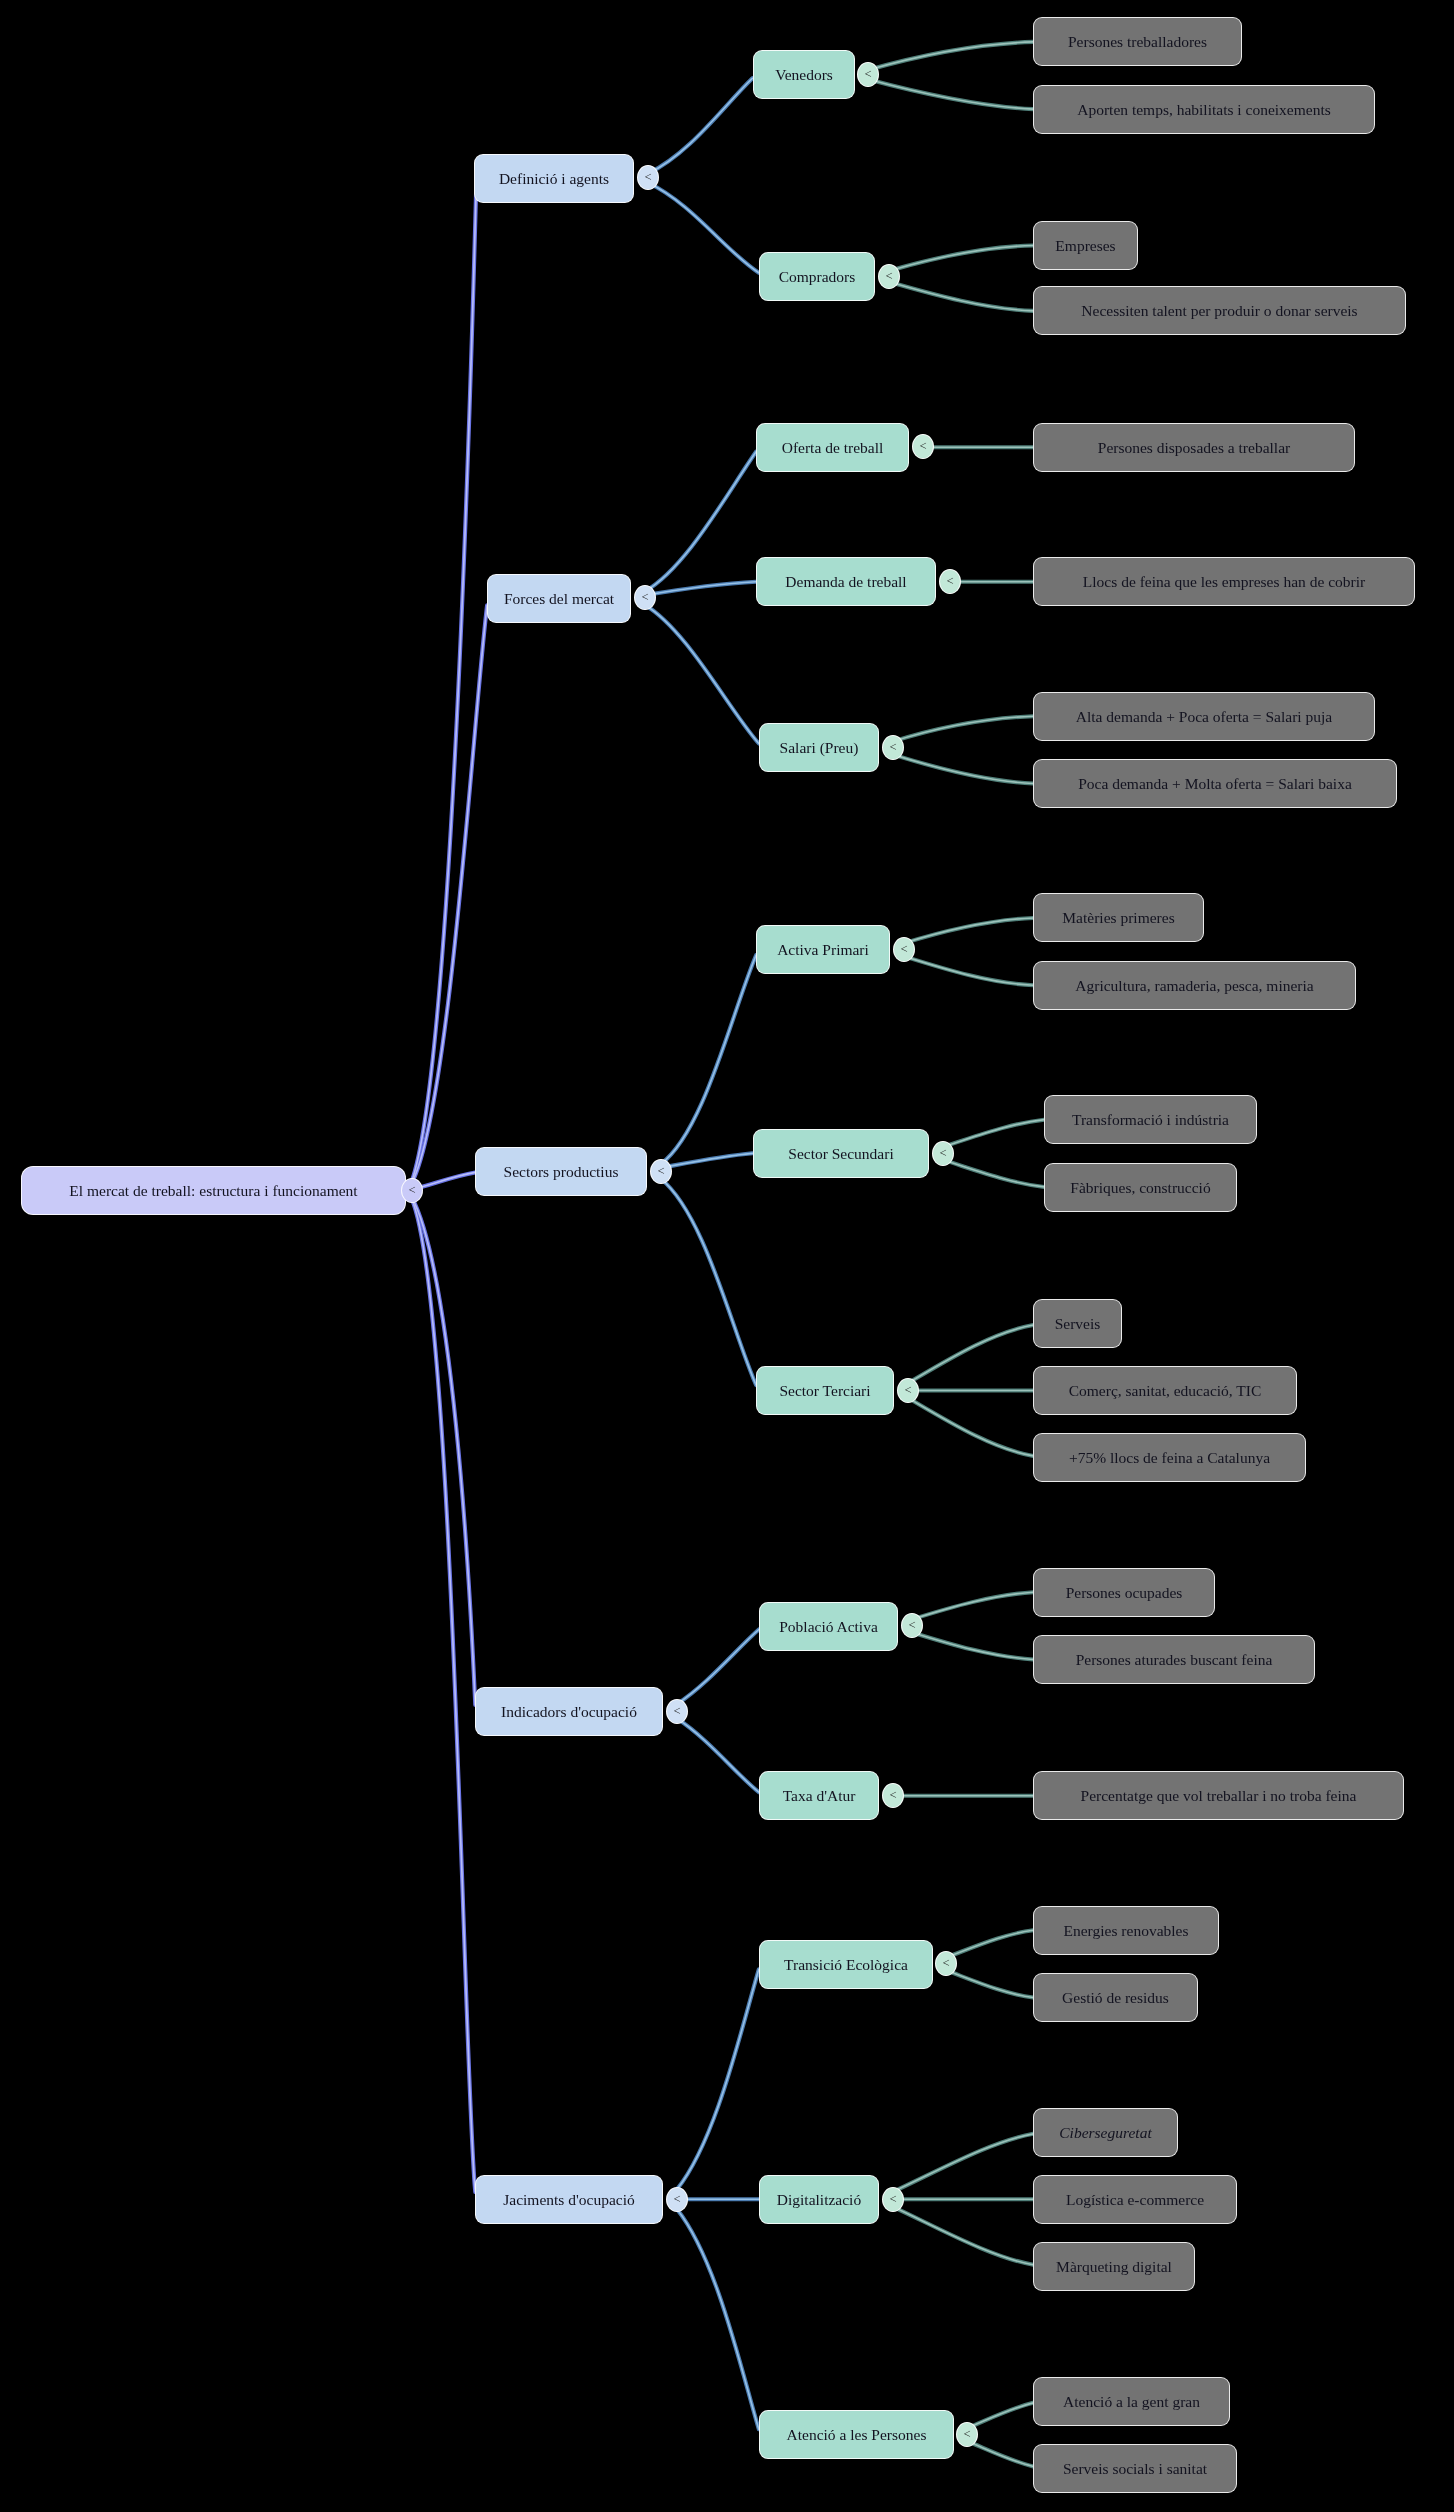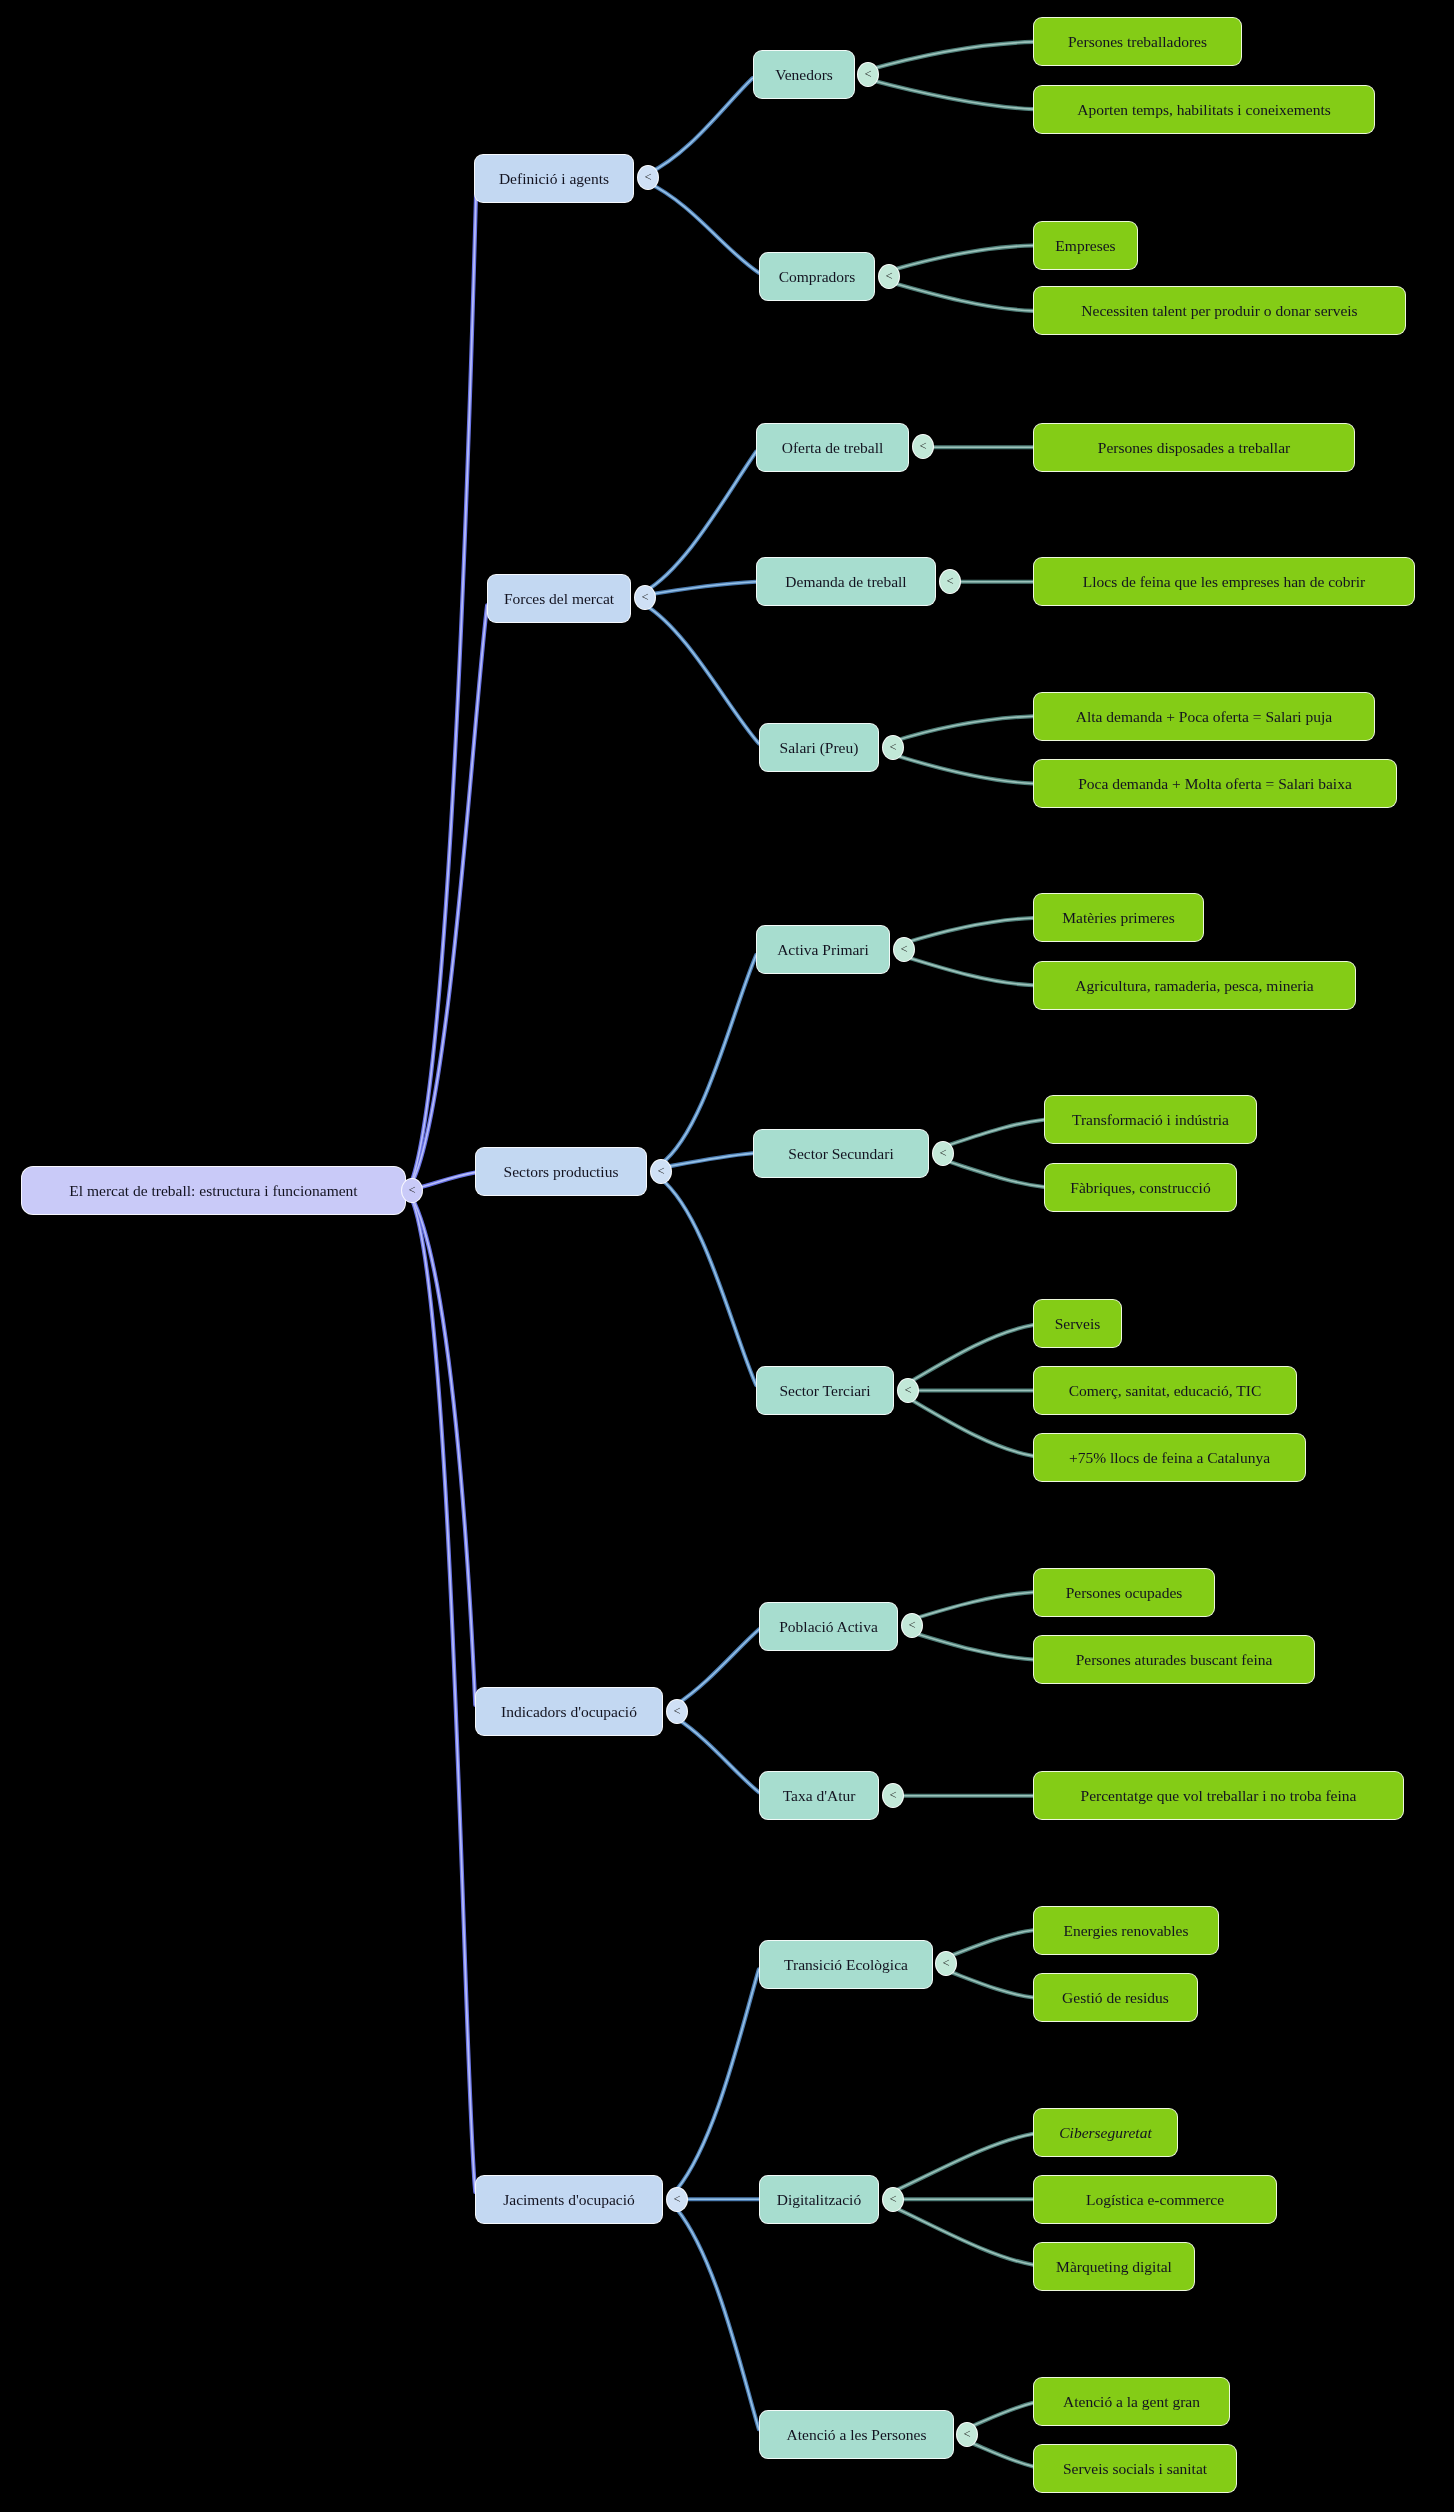--- a/index.html
+++ b/index.html
@@ -17,21 +17,21 @@
   g.e-teal path.edge-core{stroke:#9cc2ba;stroke-width:1.8px;}
   .node{
     position:absolute;height:49px;box-sizing:border-box;
     border:1.4px solid rgba(255,255,255,.85);border-radius:9px;
     display:flex;align-items:center;justify-content:center;
     font-size:15.5px;color:#131320;white-space:nowrap;padding:0 9px;
   }
   .root{background:#c9caf8;}
   .l1{background:#c3d8f2;}
   .l2{background:#a7ddcf;}
-  .leaf{background:#84cc16;}
+  .leaf{background:#737373;}
   .collapse{
     position:absolute;width:22px;height:25.4px;box-sizing:border-box;
     border:1.4px solid rgba(255,255,255,.9);border-radius:50%;
     display:flex;align-items:center;justify-content:center;
     font-size:12.7px;color:#222;
   }
   .c-root{background:#c9caf8;}
   .c-l1{background:#cfe0f5;}
   .c-l2{background:#c2e8d8;}
 </style>
@@ -169,21 +169,21 @@
 <div class="node leaf" style="left:1044px;top:1163px;width:193px;">Fàbriques, construcció</div>
 <div class="node leaf" style="left:1033px;top:1299px;width:89px;">Serveis</div>
 <div class="node leaf" style="left:1033px;top:1366px;width:264px;">Comerç, sanitat, educació, TIC</div>
 <div class="node leaf" style="left:1033px;top:1433px;width:273px;">+75% llocs de feina a Catalunya</div>
 <div class="node leaf" style="left:1033px;top:1568px;width:182px;">Persones ocupades</div>
 <div class="node leaf" style="left:1033px;top:1635px;width:282px;">Persones aturades buscant feina</div>
 <div class="node leaf" style="left:1033px;top:1771px;width:371px;">Percentatge que vol treballar i no troba feina</div>
 <div class="node leaf" style="left:1033px;top:1906px;width:186px;">Energies renovables</div>
 <div class="node leaf" style="left:1033px;top:1973px;width:165px;">Gestió de residus</div>
 <div class="node leaf" style="left:1033px;top:2108px;width:145px;font-style:italic;">Ciberseguretat</div>
-<div class="node leaf" style="left:1033px;top:2175px;width:244px;">Logística e-commerce</div>
+<div class="node leaf" style="left:1033px;top:2175px;width:204px;">Logística e-commerce</div>
 <div class="node leaf" style="left:1033px;top:2242px;width:162px;">Màrqueting digital</div>
 <div class="node leaf" style="left:1033px;top:2377px;width:197px;">Atenció a la gent gran</div>
 <div class="node leaf" style="left:1033px;top:2444px;width:204px;">Serveis socials i sanitat</div>
 
 <div class="collapse c-root" style="left:401px;top:1178px;">&lt;</div>
 <div class="collapse c-l1" style="left:637px;top:165px;">&lt;</div>
 <div class="collapse c-l1" style="left:634px;top:585px;">&lt;</div>
 <div class="collapse c-l1" style="left:650px;top:1159px;">&lt;</div>
 <div class="collapse c-l1" style="left:666px;top:1699px;">&lt;</div>
 <div class="collapse c-l1" style="left:666px;top:2187px;">&lt;</div>

